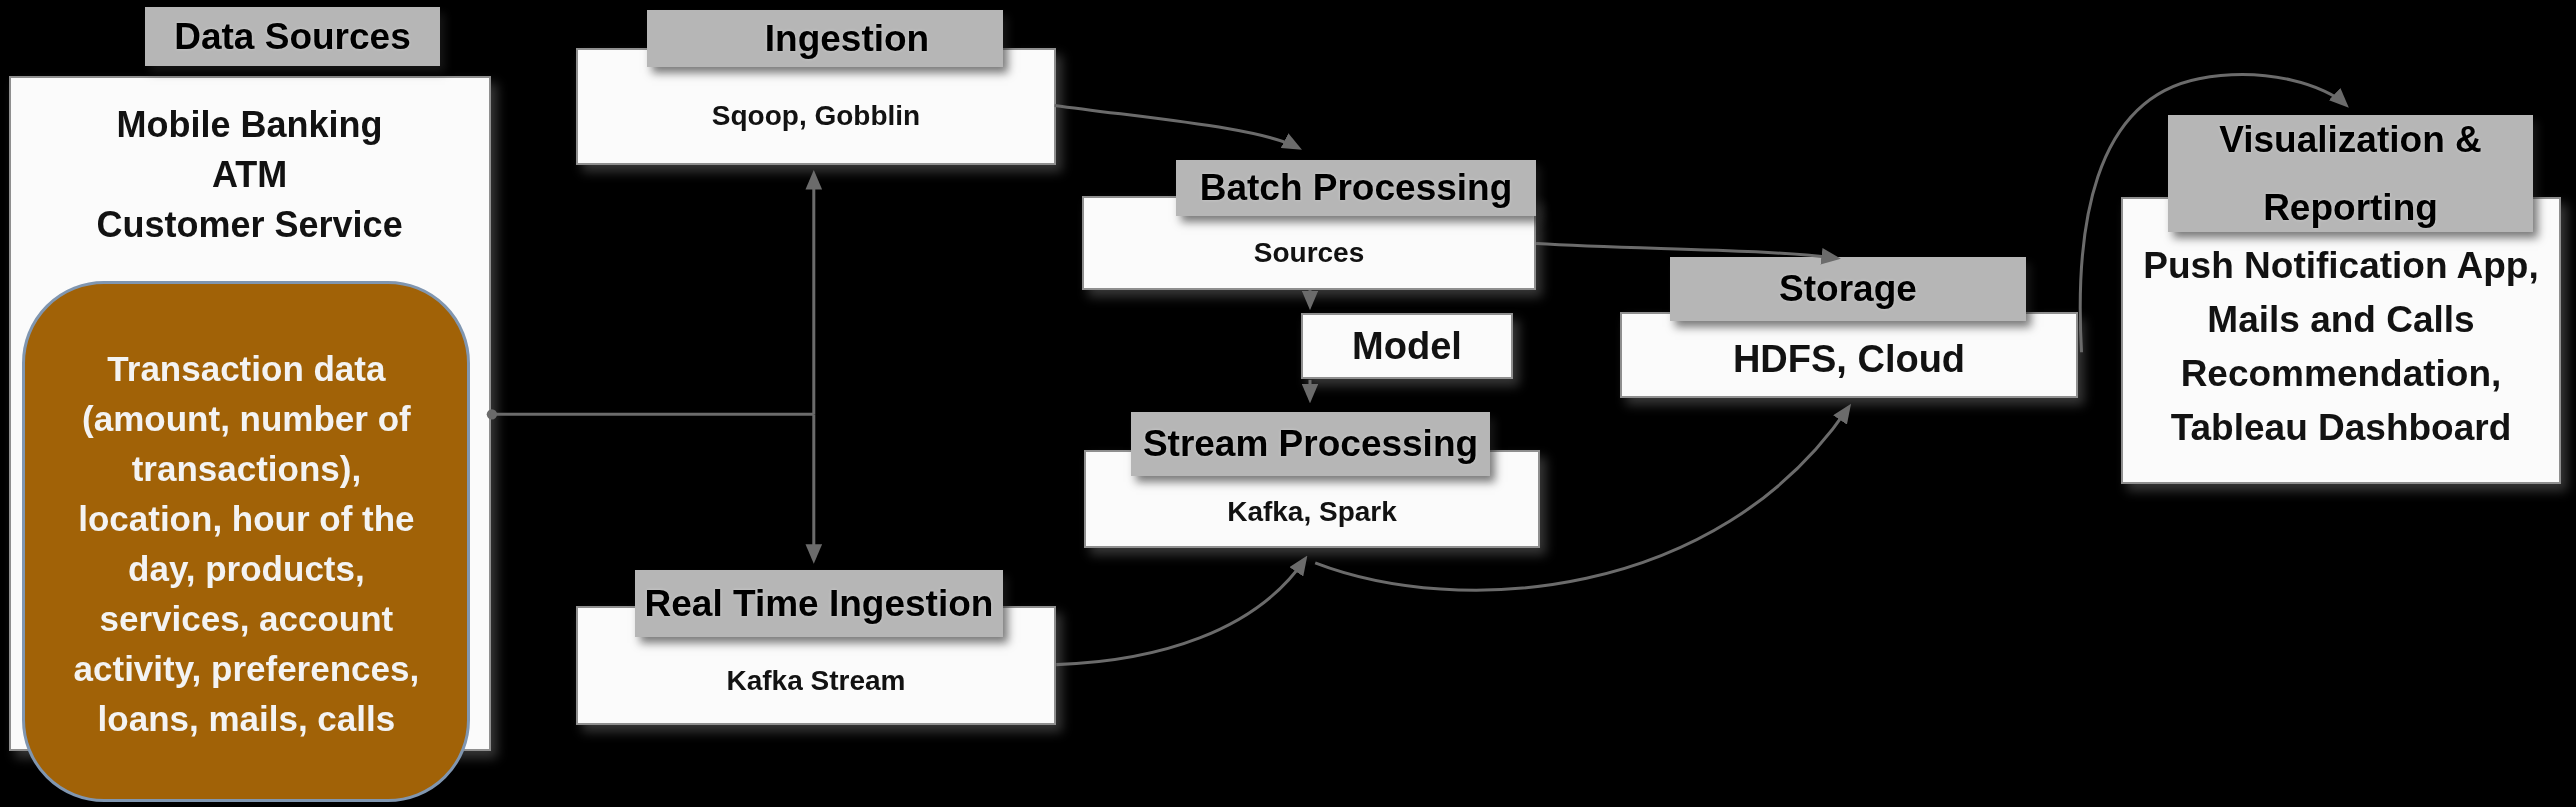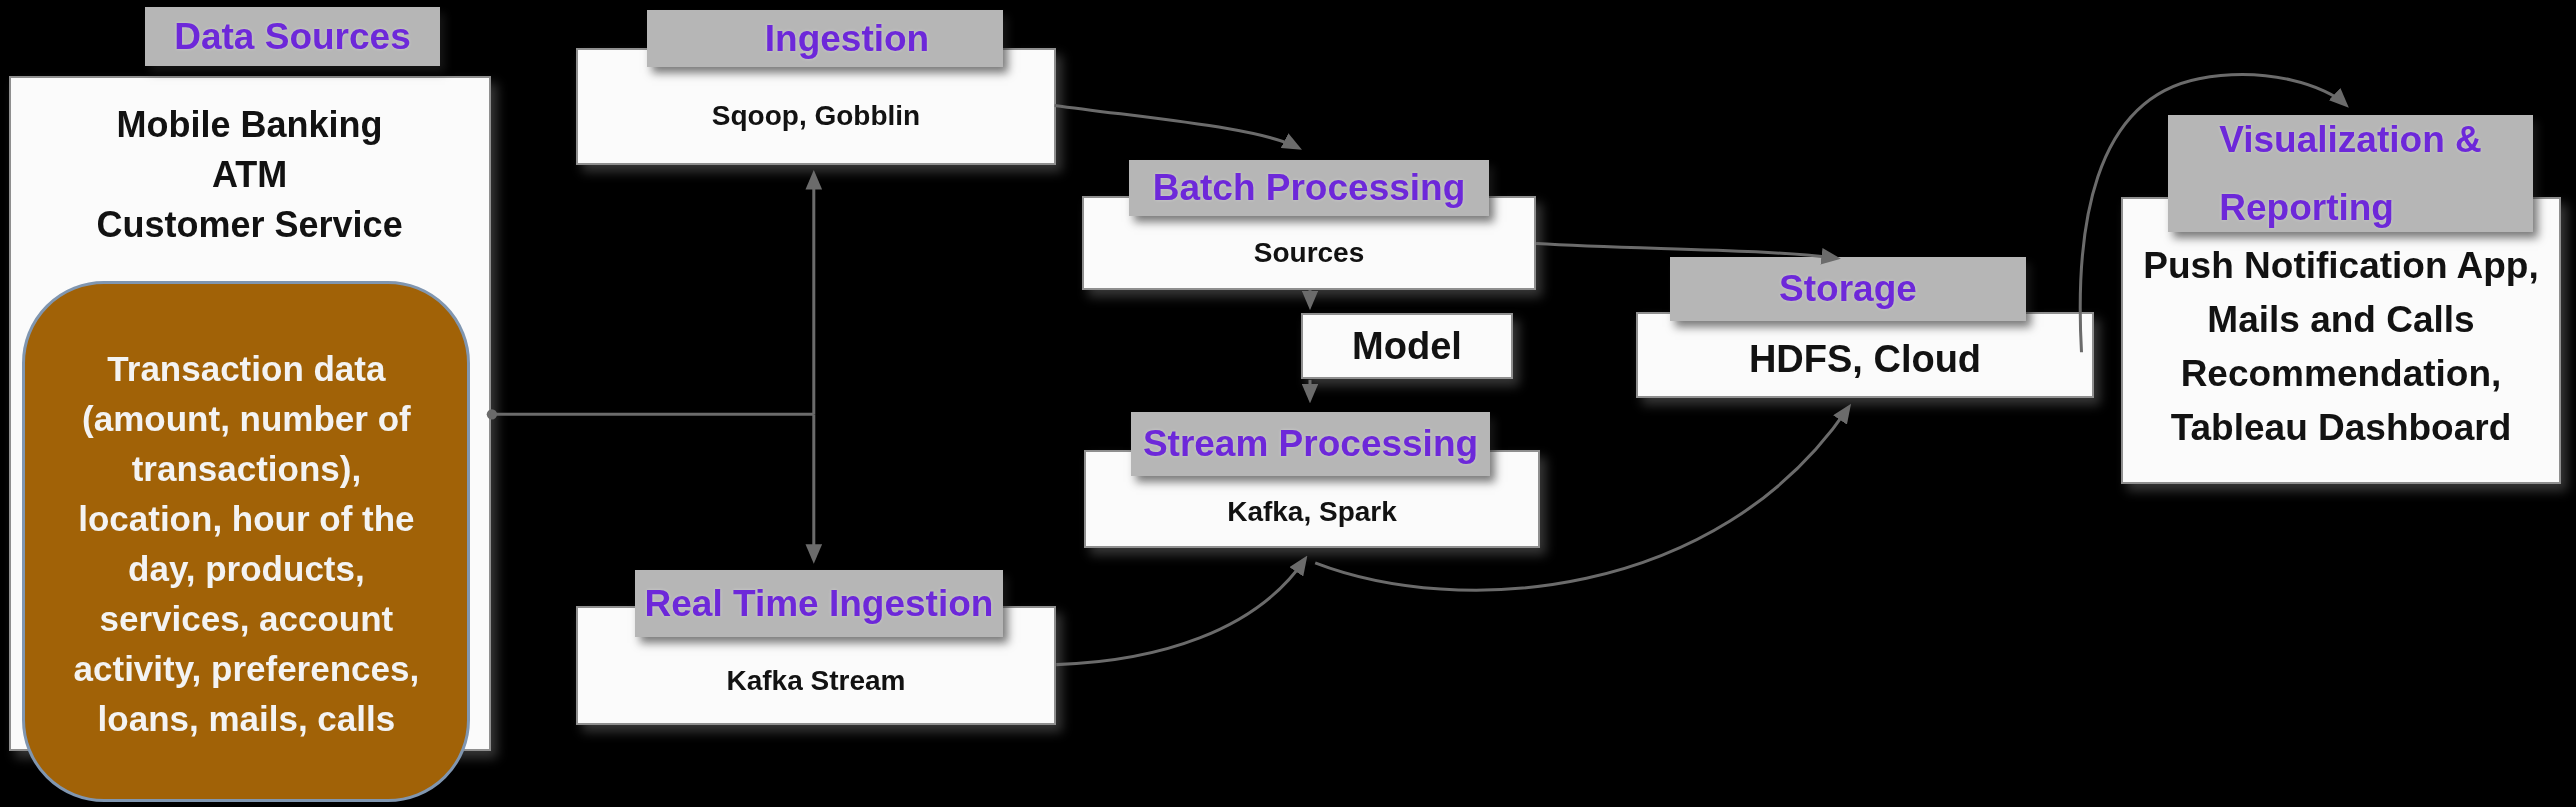--- a/index.html
+++ b/index.html
@@ -2,23 +2,23 @@
 <html style="font-size:14px"><head>
 <meta charset="utf-8">
 <style>
   html,body{margin:0;padding:0;background:#000;}
   #canvas{
     position:relative;width:2576px;height:808px;background:#000000;
     overflow:hidden;font-family:"Liberation Sans", sans-serif;
   }
   *{box-sizing:border-box;}
   .hdr{
-    position:absolute;z-index:20;background:#b6b6b6;color:#6d28d9;
+    position:absolute;z-index:20;background:#b6b6b6;color:#000000;
     font-weight:700;font-size:37px;line-height:48px;
-    display:flex;align-items:center;justify-content:center;
+    display:flex;align-items:center;justify-content:center;text-align:center;
     box-shadow:5.2px 6px 8.6px rgba(35,35,35,.6);
     text-shadow:0 0 3.5px rgba(255,255,255,.35);
   }
   .box{
     position:absolute;z-index:10;background:#fbfbfb;border:2.6px solid #8f8f8f;
     color:#121212;font-weight:700;font-size:28px;
     display:flex;align-items:center;justify-content:center;text-align:center;
     box-shadow:6px 7px 10.4px rgba(120,120,120,.45);
   }
   .multiline{white-space:pre-line;}
@@ -27,29 +27,29 @@
   #tx-box{
     left:22.4px;top:281px;width:448px;height:521px;z-index:15;
     background:#a16207;border:3.5px solid #8096b0;border-radius:82px;
     color:#f3f3f3;font-weight:600;font-size:35px;line-height:50px;
     padding-top:60px;box-shadow:none;
     display:flex;align-items:flex-start;justify-content:center;text-align:center;
   }
   #ds-hdr{left:145px;top:7px;width:295px;height:59px;}
   #ing-hdr{left:647px;top:10.4px;width:356px;height:57px;padding-left:44px;}
   #ing-box{left:576px;top:48px;width:480px;height:117px;padding-top:19px;}
-  #batch-hdr{left:1129px;top:160px;width:360px;height:56px;}
+  #batch-hdr{left:1176px;top:160px;width:360px;height:56px;}
   #batch-box{left:1082px;top:196px;width:454px;height:94px;padding-top:20px;}
   #model-box{left:1301px;top:313px;width:212px;height:66px;font-size:38px;}
   #stream-hdr{left:1131px;top:412px;width:359px;height:64px;}
   #stream-box{left:1084px;top:450px;width:456px;height:98px;padding-top:25px;}
   #rti-hdr{left:635px;top:570px;width:368px;height:67px;}
   #rti-box{left:576px;top:606px;width:480px;height:119px;padding-top:31px;}
   #storage-hdr{left:1670px;top:257px;width:356px;height:64px;}
-  #storage-box{left:1620px;top:312px;width:458px;height:86px;padding-top:8.6px;font-size:38px;margin-left:16px;}
+  #storage-box{left:1620px;top:312px;width:458px;height:86px;padding-top:8.6px;font-size:38px;}
   #viz-hdr{left:2168px;top:115px;width:365px;height:117px;line-height:68px;}
   #viz-box{
     left:2121px;top:197px;width:440px;height:287px;
     font-size:37px;line-height:54px;padding-top:40px;
   }
   #connectors{position:absolute;left:0;top:0;z-index:30;pointer-events:none;}
 </style>
 </head>
 <body>
 

